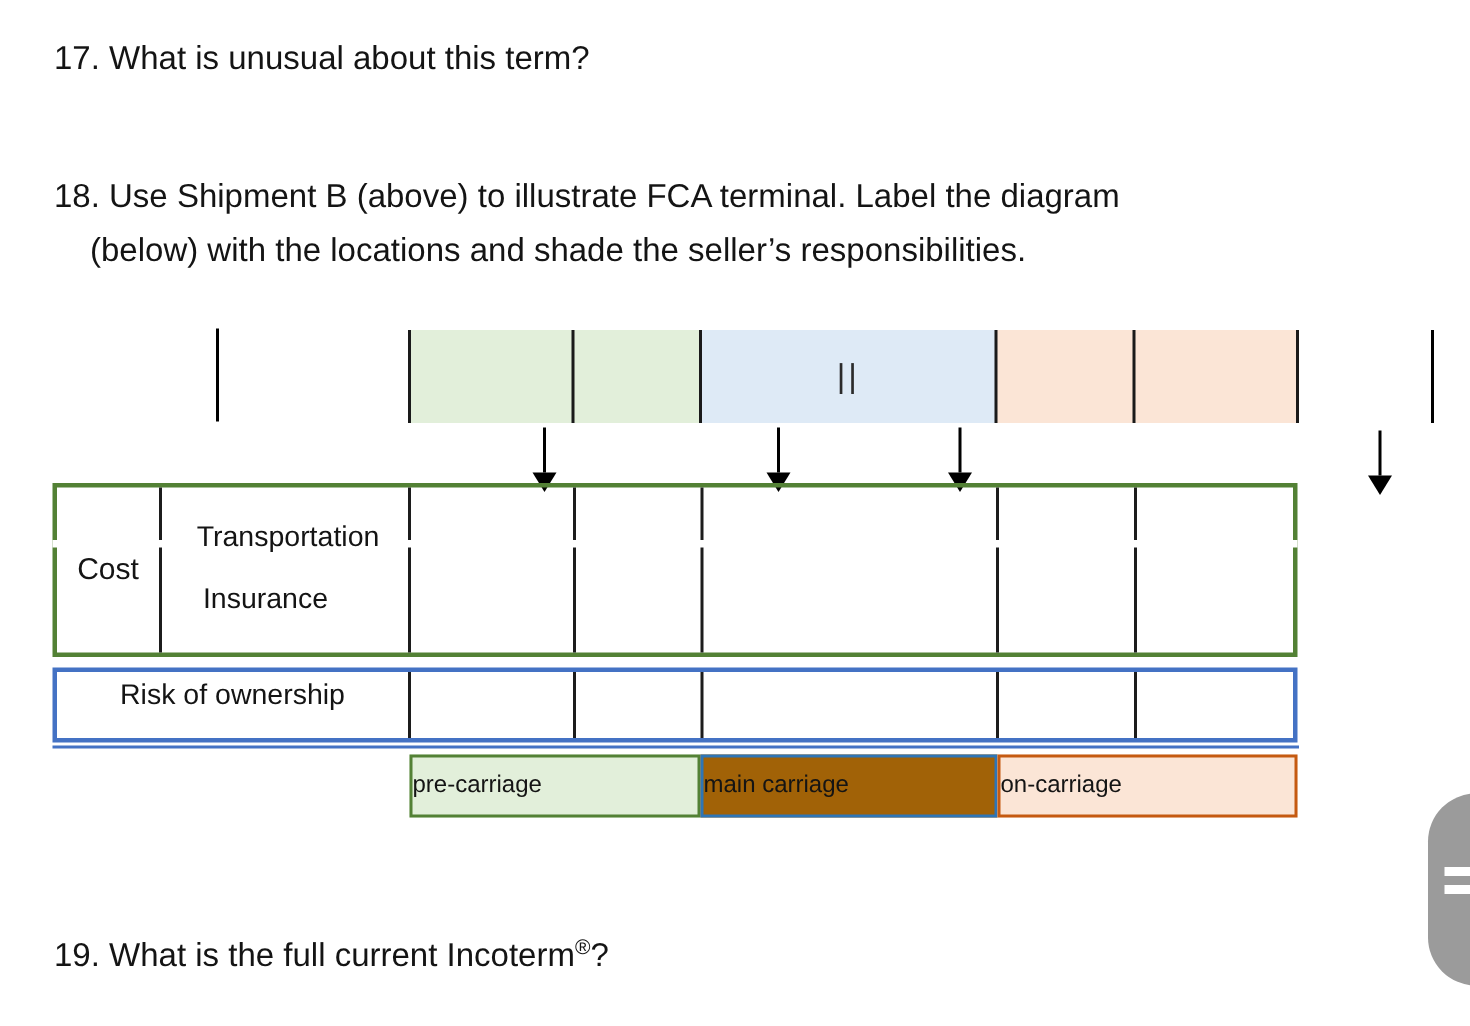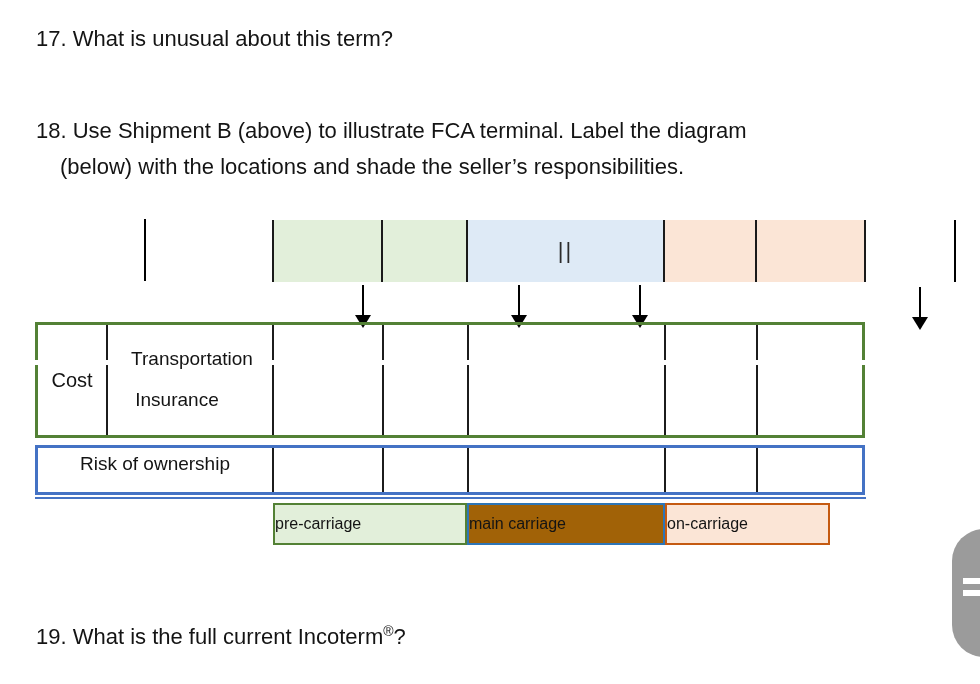--- a/index.html
+++ b/index.html
@@ -33,21 +33,21 @@
   .vdiv{position:absolute;top:0;bottom:0;width:1.5px;background:#1c1c1c;}
   .row-gap{position:absolute;left:-3px;right:-3px;top:35px;height:5px;background:#fff;}
   .cell-label{position:absolute;display:flex;align-items:center;justify-content:center;
     font-size:19px;color:#141414;white-space:nowrap;}
   
   .legend-cell{position:absolute;top:503px;height:42px;box-sizing:border-box;
     display:flex;align-items:center;justify-content:flex-start;
     font-size:16px;color:#141414;white-space:nowrap;}
   #legend-pre{left:273px;width:194px;background:#e2efda;border:2px solid #538135;}
   #legend-main{left:467px;width:198px;background:#a16207;border:2px solid #2e75b6;}
-  #legend-on{left:665px;width:165px;background:#fbe5d6;border:2px solid #c55a11;}
+  #legend-on{left:665px;width:200px;background:#fbe5d6;border:2px solid #c55a11;}
   .blue-underline{left:35px;top:497px;width:831px;height:2px;background:#4472c4;}
   
   #scroll-handle{left:952px;top:529px;width:60px;height:128px;background:#9b9b9b;
     border-radius:32px 0 0 32px;}
   .grip-bar{position:absolute;left:11px;width:30px;height:6px;background:#fff;}
 </style>
 </head>
 <body>
 
 <div id="page">

